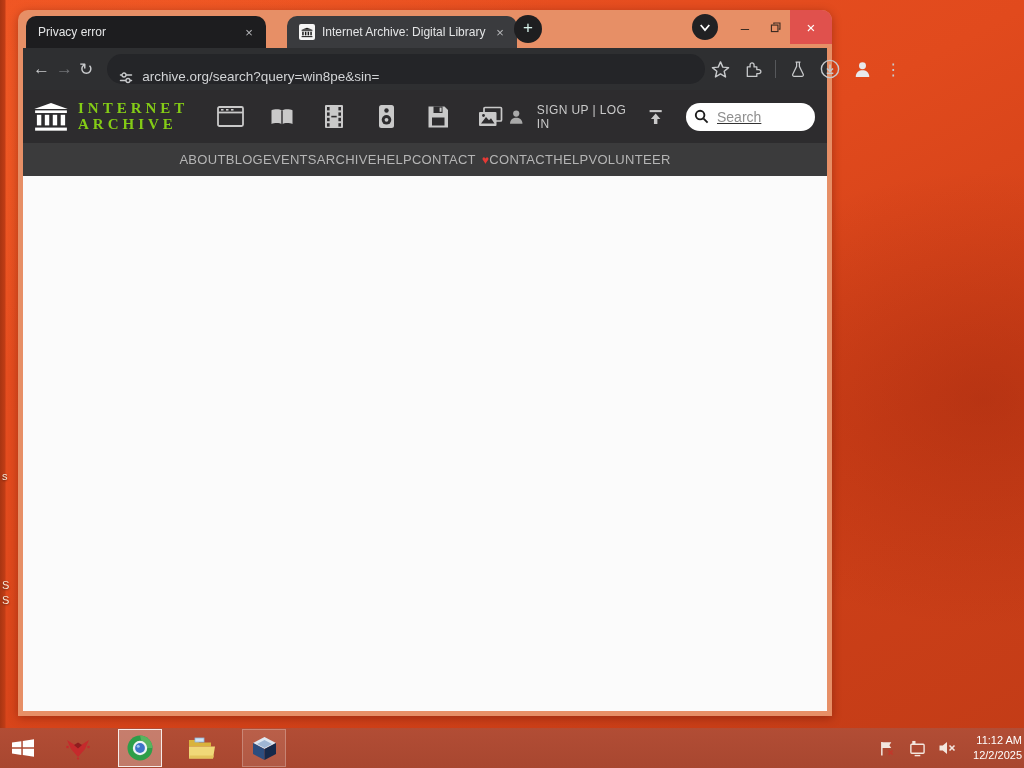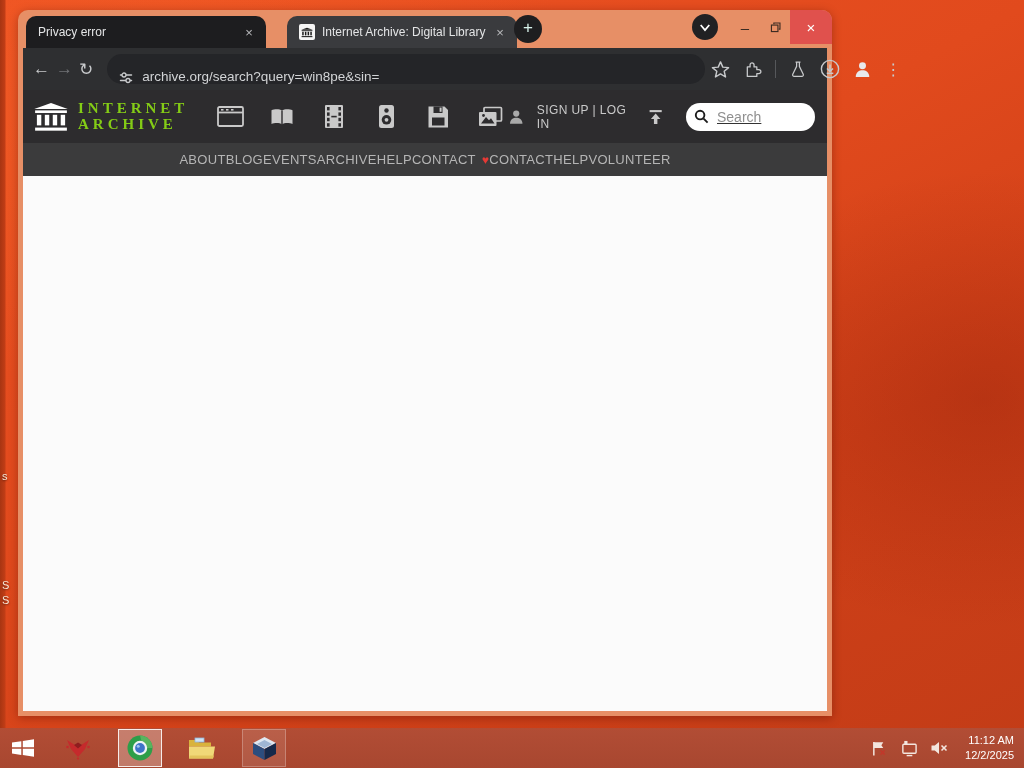--- a/index.html
+++ b/index.html
@@ -78,21 +78,21 @@
   .content { flex:1; background:#fbfbfb; }
 
   
   .taskbar { position:absolute; left:0; bottom:0; width:1024px; height:40px;
              background:linear-gradient(#b24d35, #a84730); display:flex; align-items:center; }
   .tb-btn { width:46px; height:40px; display:flex; align-items:center; justify-content:center; }
   .tb-app { width:44px; height:38px; margin:1px 8px 1px 10px; display:flex; align-items:center; justify-content:center;
             border:1px solid rgba(0,0,0,0); }
   .tb-app.active  { background:rgba(255,255,255,.28); border-color:rgba(255,255,255,.85); }
   .tb-app.running { background:rgba(255,255,255,.10); border-color:rgba(255,255,255,.25); }
-  .tray { margin-left:auto; display:flex; align-items:center; gap:12px; padding-right:10px; }
+  .tray { margin-left:auto; display:flex; align-items:center; gap:12px; padding-right:2px; }
   .clock { color:#fff; font-size:11px; text-align:right; line-height:1.35; padding-left:4px; }
 </style>
 </head>
 <body>
 
 <div class="desktop">
 
   <span class="desk-frag" style="left:2px; top:470px;">s</span>
   <span class="desk-frag" style="left:2px; top:579px;">S</span>
   <span class="desk-frag" style="left:2px; top:594px;">S</span>

